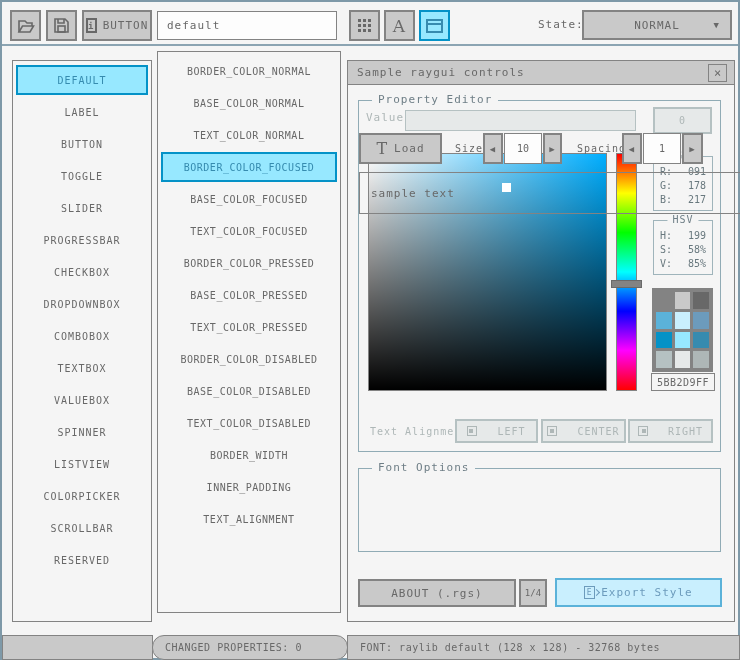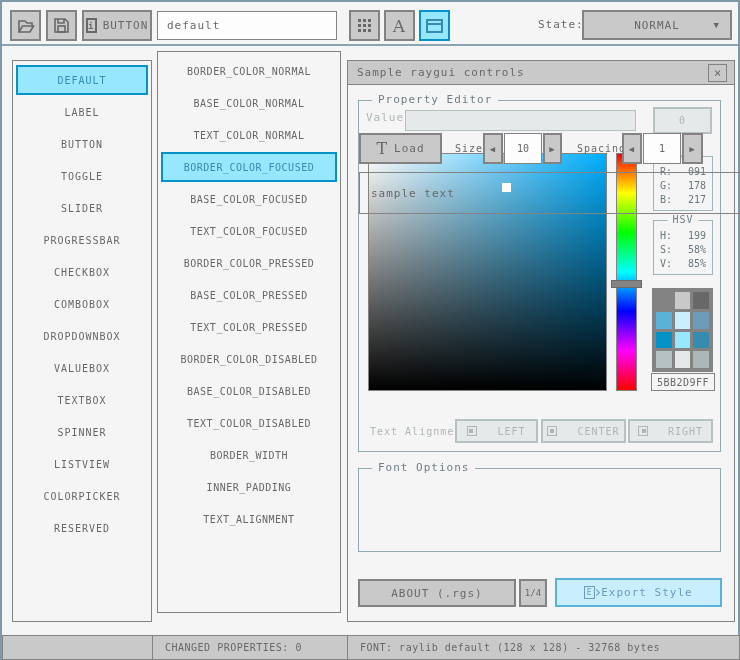--- a/index.html
+++ b/index.html
@@ -144,21 +144,21 @@
   .exp-icon b { position:absolute; right:-5px; top:3px; width:5px; height:5px;
                 border-top:1px solid #6c9bbc; border-right:1px solid #6c9bbc;
                 transform:rotate(45deg); }
 
   
   .statusbar { position:absolute; left:0; top:633px; width:740px; height:25px; }
   .status-cell { position:absolute; top:0; height:25px; background:#c9c9c9;
                  border:1px solid #838383; color:#686868; font-size:10px;
                  letter-spacing:.5px; display:flex; align-items:center;
                  padding-left:12px; }
-  #status-left { left:0; width:151px; } #status-mid { left:150px; width:196px; }
+  #status-left { left:0; width:151px; } #status-mid { left:150px; width:196px;border-radius:12px; }
   #status-right { left:345px; width:393px; }
 
   svg { display:block; }
 </style>
 </head>
 <body>
 
 <div class="window">
 
   <div class="toolbar">
@@ -213,27 +213,28 @@
   </div>
 
   <div id="controls-list" class="panel">
       <div class="list-item selected">DEFAULT</div>
       <div class="list-item">LABEL</div>
       <div class="list-item">BUTTON</div>
       <div class="list-item">TOGGLE</div>
       <div class="list-item">SLIDER</div>
       <div class="list-item">PROGRESSBAR</div>
       <div class="list-item">CHECKBOX</div>
+      <div class="list-item">DROPDOWNBOX</div>
       <div class="list-item">COMBOBOX</div>
-      <div class="list-item">DROPDOWNBOX</div>
+      <div class="list-item">TEXTBOX</div>
       <div class="list-item">VALUEBOX</div>
-      <div class="list-item">TEXTBOX</div>
       <div class="list-item">SPINNER</div>
       <div class="list-item">LISTVIEW</div>
       <div class="list-item">COLORPICKER</div>
+      <div class="list-item">SCROLLBAR</div>
       <div class="list-item">RESERVED</div>
     </div>
 
   <div id="properties-list" class="panel">
       <div class="list-item">BORDER_COLOR_NORMAL</div>
       <div class="list-item">BASE_COLOR_NORMAL</div>
       <div class="list-item">TEXT_COLOR_NORMAL</div>
       <div class="list-item selected">BORDER_COLOR_FOCUSED</div>
       <div class="list-item">BASE_COLOR_FOCUSED</div>
       <div class="list-item">TEXT_COLOR_FOCUSED</div>

